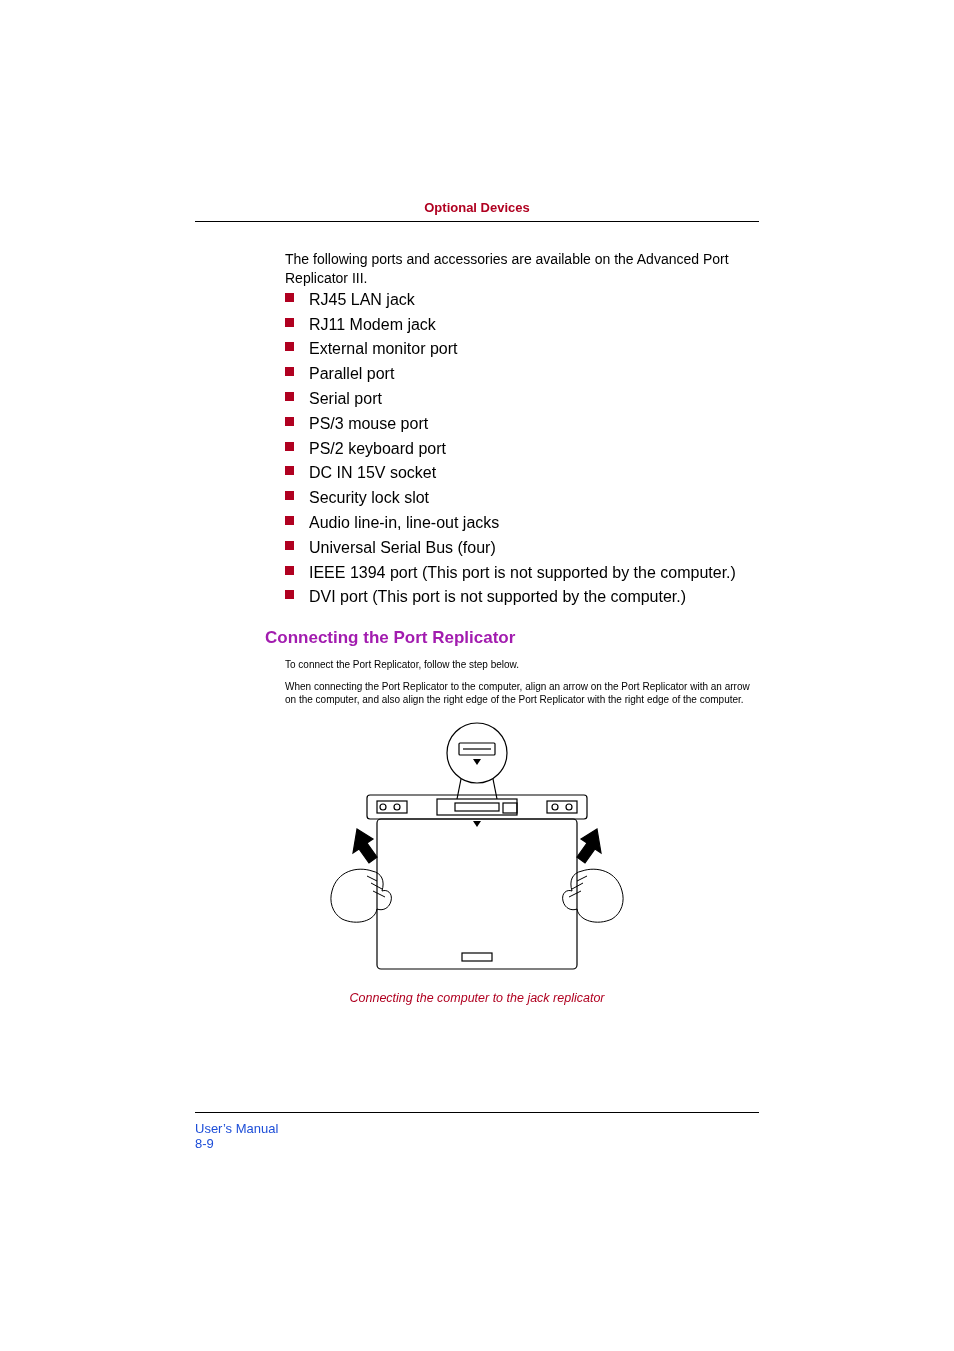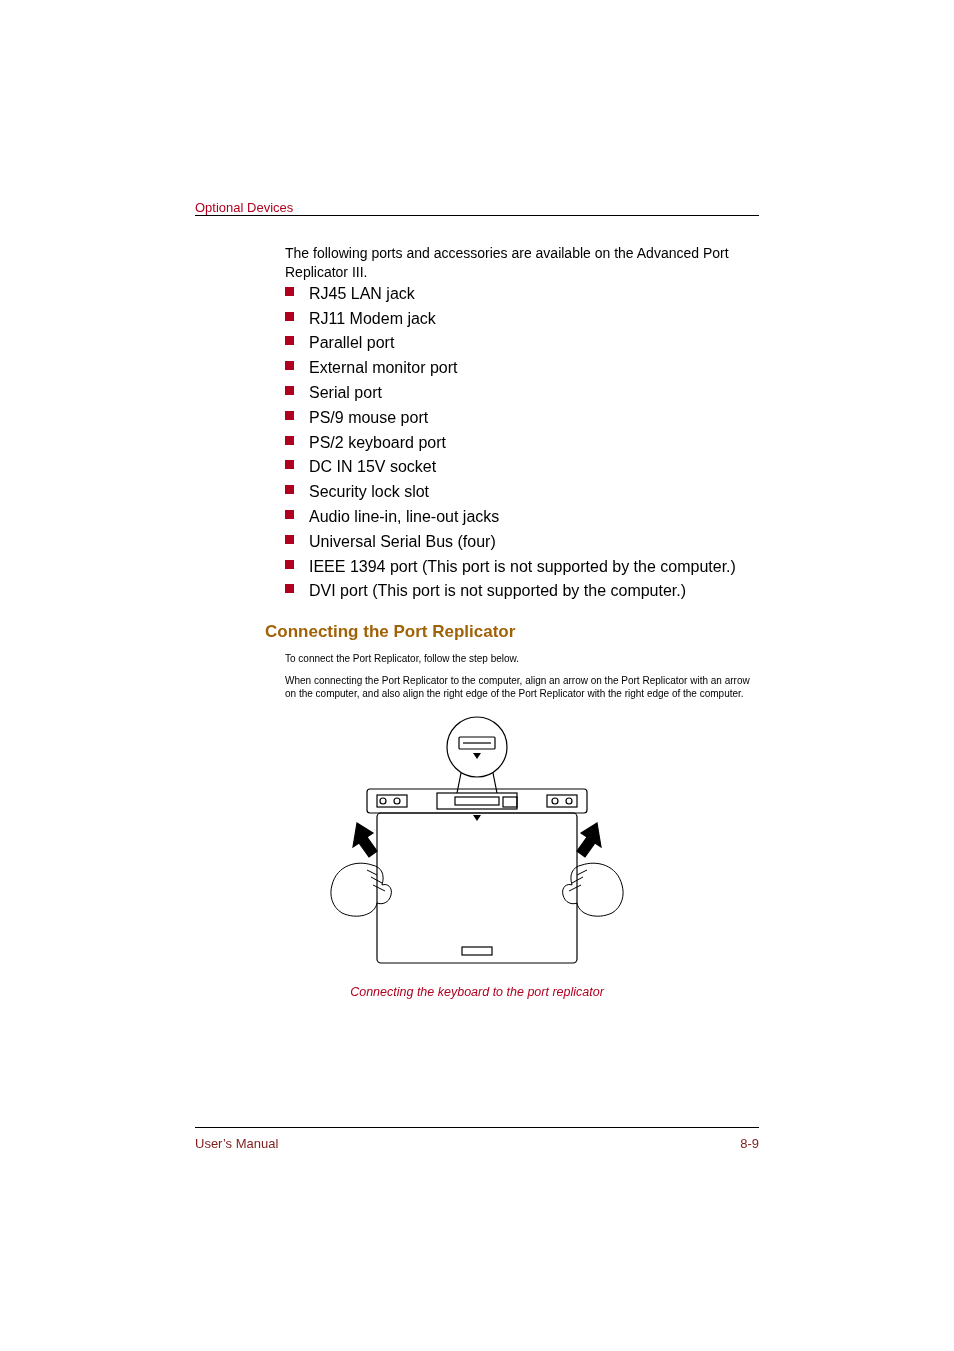--- a/index.html
+++ b/index.html
@@ -12,23 +12,25 @@
     color: #000;
   }
   .page {
     position: absolute;
     left: 195px;
     right: 195px;
     top: 200px;
     bottom: 190px;
   }
   .header-label {
-    text-align: left;
+    text-align: center;
     color: #b00020;
     font-size: 13px;
+    margin-bottom: 6px;
+    font-weight: bold;
   }
   .header-rule {
     border: none;
     border-top: 1px solid #000;
     margin-bottom: 28px;
   }
   .intro {
     margin-left: 90px;
     font-size: 14px;
     line-height: 1.35;
@@ -46,21 +48,21 @@
   ul.ports li::before {
     content: "";
     position: absolute;
     left: 0;
     top: 5px;
     width: 9px;
     height: 9px;
     background: #b00020;
   }
   h2.section {
-    color: #a16207;
+    color: #a21caf;
     font-size: 17px;
     font-weight: bold;
     margin-top: 18px;
     margin-left: 70px;
     margin-bottom: 10px;
   }
   .body-text {
     margin-left: 90px;
     font-size: 10px;
     line-height: 1.35;
@@ -88,39 +90,40 @@
   }
   .footer-rule {
     border: none;
     border-top: 1px solid #000;
     margin-bottom: 8px;
   }
   .footer-row {
     display: flex;
     justify-content: space-between;
     font-size: 13px;
-    color: #7f1d1d;
+    color: #1d4ed8;
+    flex-direction: column;
   }
 </style>
 </head>
 <body>
 
 <div class="page">
   <div class="header-label">Optional Devices</div>
   <hr class="header-rule">
 
   <p class="intro">The following ports and accessories are available on the Advanced Port Replicator III.</p>
 
   <ul class="ports">
     <li>RJ45 LAN jack</li>
     <li>RJ11 Modem jack</li>
+    <li>External monitor port</li>
     <li>Parallel port</li>
-    <li>External monitor port</li>
     <li>Serial port</li>
-    <li>PS/9 mouse port</li>
+    <li>PS/3 mouse port</li>
     <li>PS/2 keyboard port</li>
     <li>DC IN 15V socket</li>
     <li>Security lock slot</li>
     <li>Audio line-in, line-out jacks</li>
     <li>Universal Serial Bus (four)</li>
     <li>IEEE 1394 port (This port is not supported by the computer.)</li>
     <li>DVI port (This port is not supported by the computer.)</li>
   </ul>
 
   <h2 class="section">Connecting the Port Replicator</h2>
@@ -173,21 +176,21 @@
           <line x1="46" y1="170" x2="58" y2="176"></line>
 
           <path d="M295 170 C 290 150, 270 145, 255 150 C 245 152, 242 160, 245 170 C 240 168, 234 172, 236 180 C 238 188, 245 190, 250 188 C 252 200, 270 205, 285 198 C 295 192, 298 180, 295 170 Z"></path>
           <line x1="260" y1="155" x2="250" y2="160"></line>
           <line x1="256" y1="162" x2="245" y2="168"></line>
           <line x1="254" y1="170" x2="242" y2="176"></line>
         </g>
       </g>
     </svg>
   </div>
-  <div class="caption">Connecting the keyboard to the port replicator</div>
+  <div class="caption">Connecting the computer to the jack replicator</div>
 </div>
 
 <div class="footer">
   <hr class="footer-rule">
   <div class="footer-row">
     <span>User’s Manual</span>
     <span>8-9</span>
   </div>
 </div>
 

